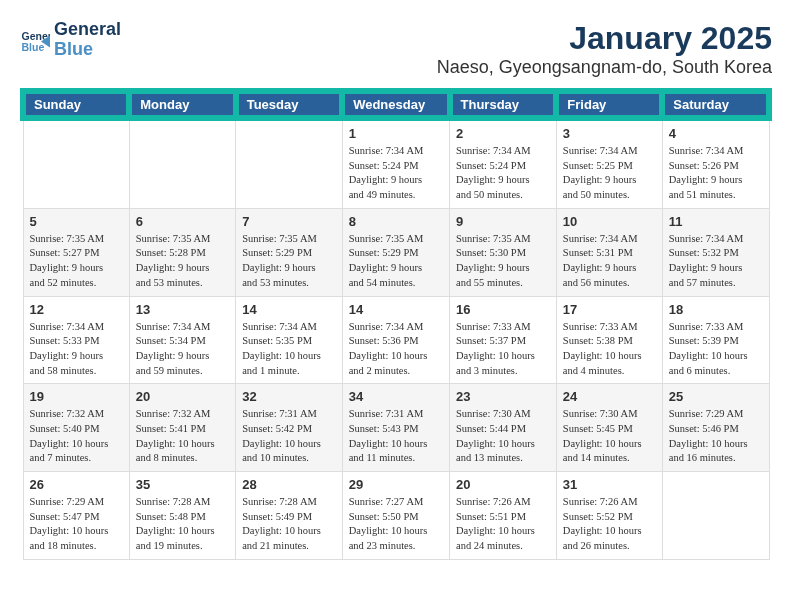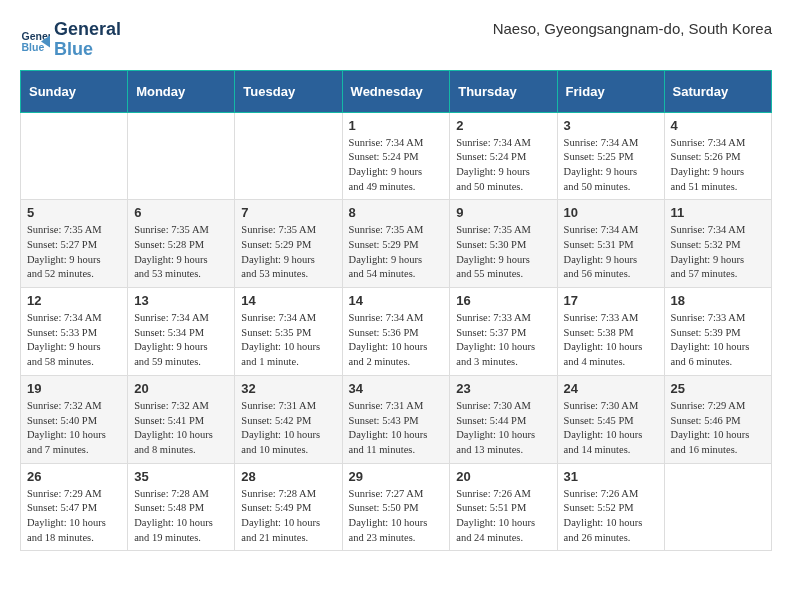--- a/index.html
+++ b/index.html
@@ -33,35 +33,35 @@
     }
     .title-block {
       text-align: right;
     }
     .month-title {
       font-size: 32px;
       font-weight: bold;
       color: #1a3a5c;
     }
     .subtitle {
-      font-size: 15px;
+      font-size: 18px;
       color: #333;
     }
     .calendar {
       width: 100%;
       border-collapse: collapse;
       border: 1px solid #ccc;
     }
     .calendar th {
       background: #2a6099;
       color: #fff;
       text-align: left;
-      padding: 13px 8px;
+      padding: 3px 8px;
       font-size: 13px;
-      border: 1px solid #14b8a6;
+      border: 6px solid #14b8a6;
     }
     .calendar td {
       vertical-align: top;
       padding: 5px 6px;
       font-size: 10.5px;
       color: #333;
       border: 1px solid #ddd;
       width: 108px;
       min-height: 80px;
     }
@@ -95,20 +95,21 @@
 
       <polygon points="28,22 40,14 40,30" fill="#4a90c4"></polygon>
       <text x="2" y="34" font-size="14" font-weight="bold" fill="#4a90c4">Blue</text>
     </svg>
     <div class="logo-text">
       <div>General</div>
       <div style="color:#4a90c4;">Blue</div>
     </div>
   </div>
   <div class="title-block">
+    <div class="month-title">January 2025</div>
     <div class="subtitle">Naeso, Gyeongsangnam-do, South Korea</div>
   </div>
 </div>
 
 <table class="calendar">
   <thead>
     <tr>
     <th>Sunday</th>
         <th>Monday</th>
         <th>Tuesday</th>

